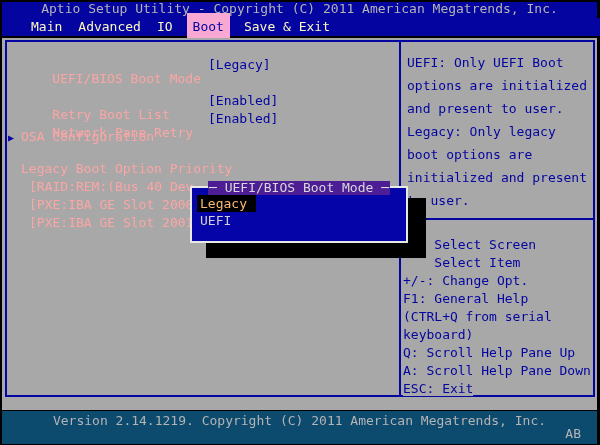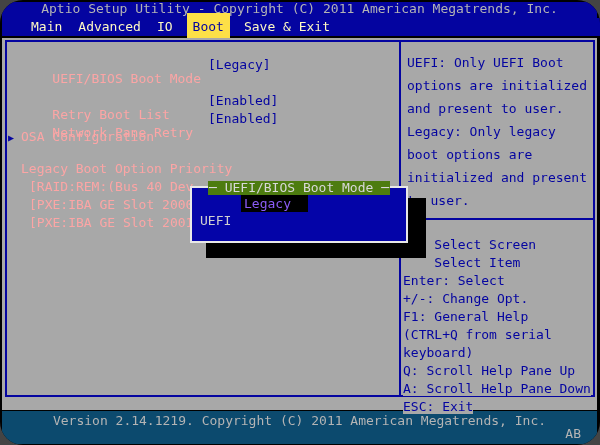--- a/index.html
+++ b/index.html
@@ -5,34 +5,33 @@
   html,body{margin:0;padding:0;background:#444;}
   #screen{
     position:relative;
     width:600px;height:445px;
     background:#000;
     font-family:"DejaVu Sans Mono", monospace;
     font-size:13px;
     line-height:14px;
     overflow:hidden;
     cursor:default;
-    border-radius:23px;
   }
   
   #titlebar{
     position:absolute;left:2px;top:2px;width:595px;height:16px;
     background:#0404A0;color:#B4B4B4;text-align:center;
   }
   #menubar{
     position:absolute;left:2px;top:18px;width:595px;height:18px;
     background:#0404A0;border-bottom:2px solid #000;
     display:flex;align-items:center;gap:12px;padding-left:27px;box-sizing:content-box;
   }
   .menu-item{color:#fef9c3;padding:1px 2px;white-space:pre;}
-  .menu-item.selected{background:#fde047;color:#0404A0;padding:7px 6px;}
+  .menu-item.selected{background:#f9a8d4;color:#0404A0;padding:7px 6px;}
   
   #workarea{
     position:absolute;left:2px;top:38px;width:595px;height:372px;
     background:#A8A8A8;
   }
   #mainbox{
     position:absolute;left:5px;top:40px;width:586px;height:353px;
     border:2px solid #0404A0;
   }
   #vdivider{position:absolute;left:399px;top:40px;width:2px;height:357px;background:#0404A0;}
@@ -53,26 +52,26 @@
   #popup-shadow{
     position:absolute;left:206px;top:198px;width:220px;height:60px;
     background:#000;z-index:3;
   }
   #popup{
     position:absolute;left:190px;top:186px;width:214px;height:53px;
     background:#0404A8;border:2px solid #E8E8E8;z-index:4;
   }
   #popup-title{
     position:absolute;top:-7px;left:50%;transform:translateX(-50%);
-    background:#4d7c0f;color:#D8D8D8;white-space:pre;padding:0 1px;
+    background:#4c1d95;color:#D8D8D8;white-space:pre;padding:0 1px;
   }
   #popup-options{position:absolute;left:5px;top:9px;right:4px;}
   .popt{height:17px;color:#D0D0D0;white-space:pre;}
   .popt span{padding:1px 3px;}
-  .popt.selected span{background:#000;color:#8b5cf6;padding:1px 17px 1px 3px;margin-left:44px;}
+  .popt.selected span{background:#000;color:#fdba74;padding:1px 9px 1px 3px;}
   
   #footer{
     position:absolute;left:2px;top:410px;width:595px;height:33px;
     background:#0c4a6e;border-top:1px solid #000;color:#B4B4B4;text-decoration:underline;
   }
   #version{position:absolute;left:0;right:0;top:3px;text-align:center;}
   #corner{position:absolute;right:16px;top:16px;}
 </style>
 </head>
 <body>
@@ -124,21 +123,20 @@
 options are initialized
 and present to user.
 Legacy: Only legacy
 boot options are
 initialized and present
 to user.</div>
 
   <div id="keys">
     <div class="kline"><span>    Select Screen</span></div>
     <div class="kline"><span>    Select Item</span></div>
-    <div class="kline"><span>Enter: Select</span></div>
     <div class="kline"><span>+/-: Change Opt.</span></div>
     <div class="kline"><span>F1: General Help</span></div>
     <div class="kline"><span>(CTRL+Q from serial</span></div>
     <div class="kline"><span>keyboard)</span></div>
     <div class="kline"><span>Q: Scroll Help Pane Up</span></div>
     <div class="kline"><span>A: Scroll Help Pane Down</span></div>
     <div class="kline"><span>ESC: Exit</span></div>
   </div>
 
   <div id="popup-shadow"></div>

